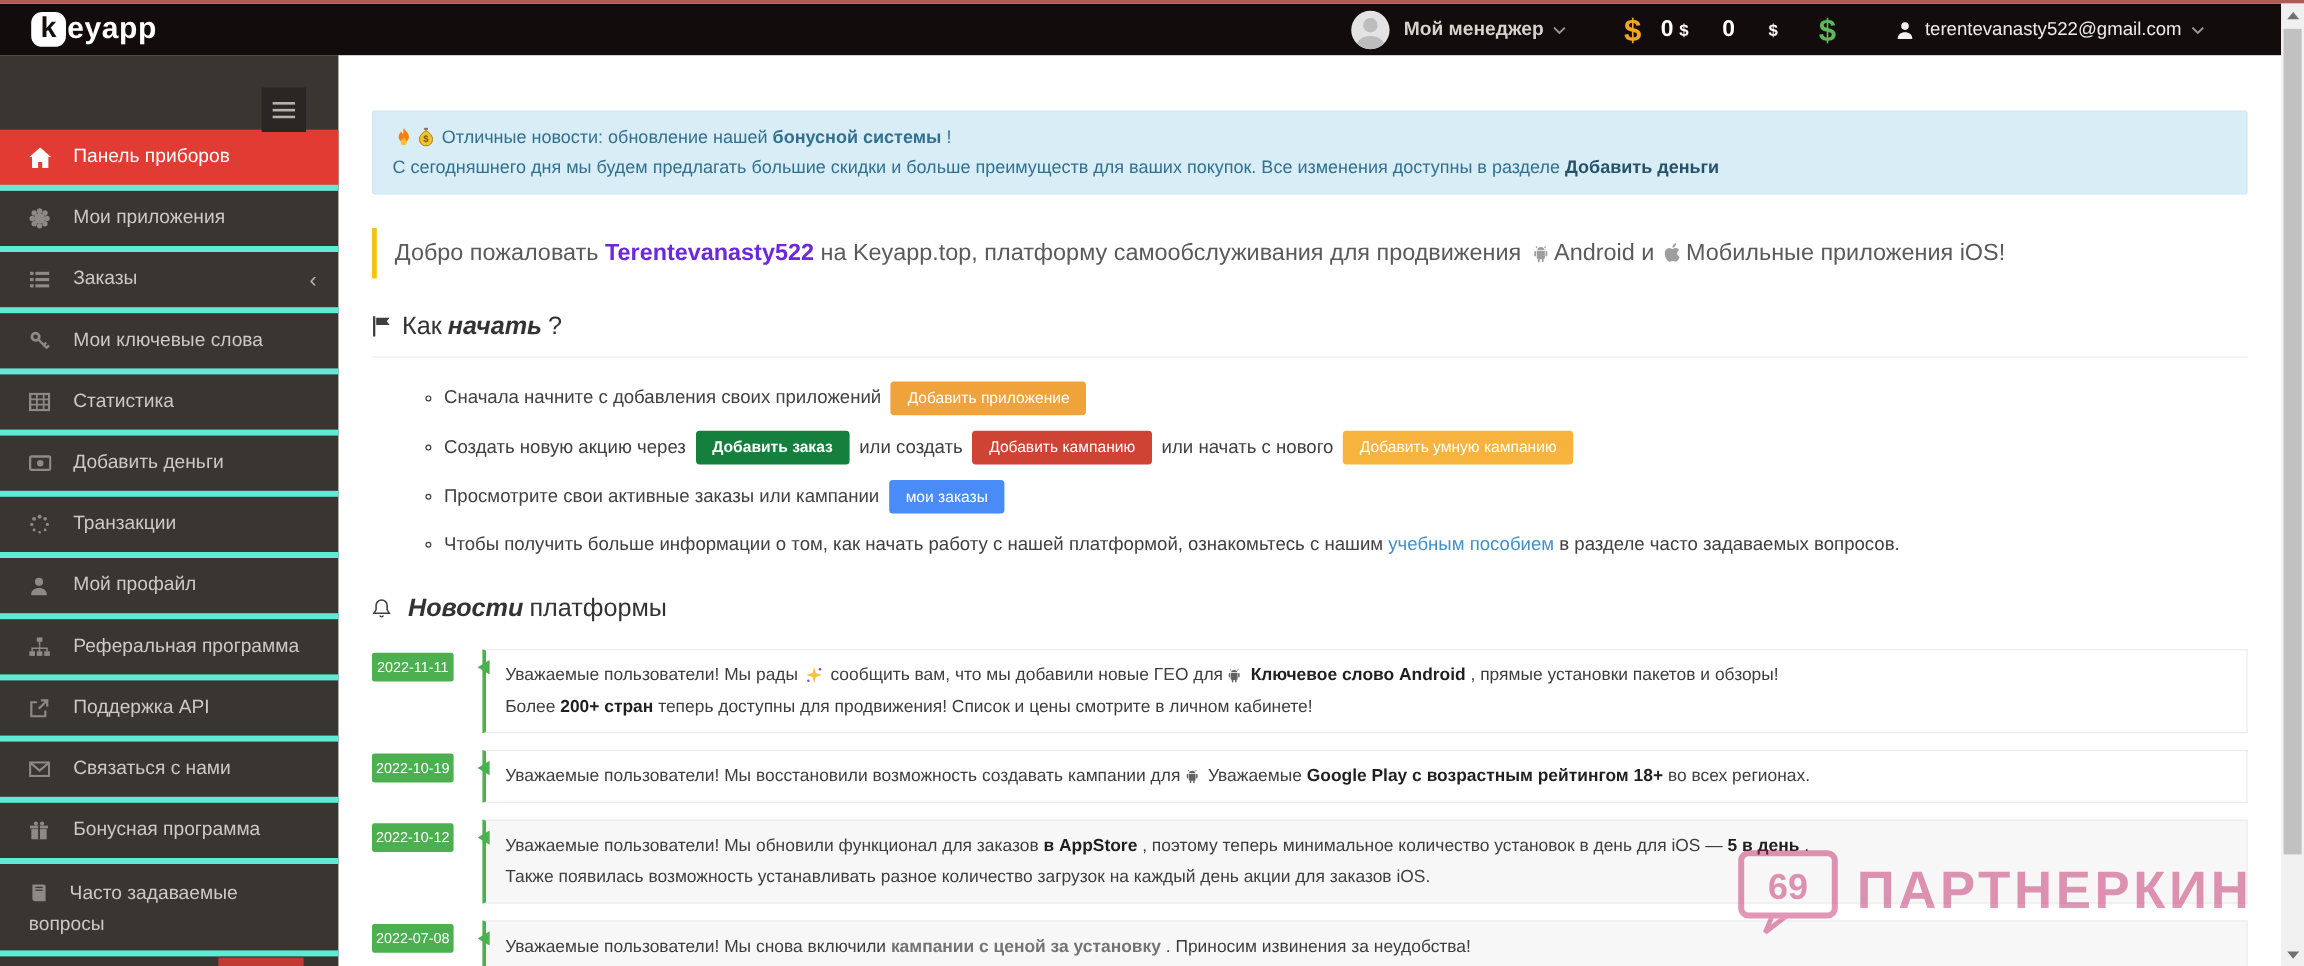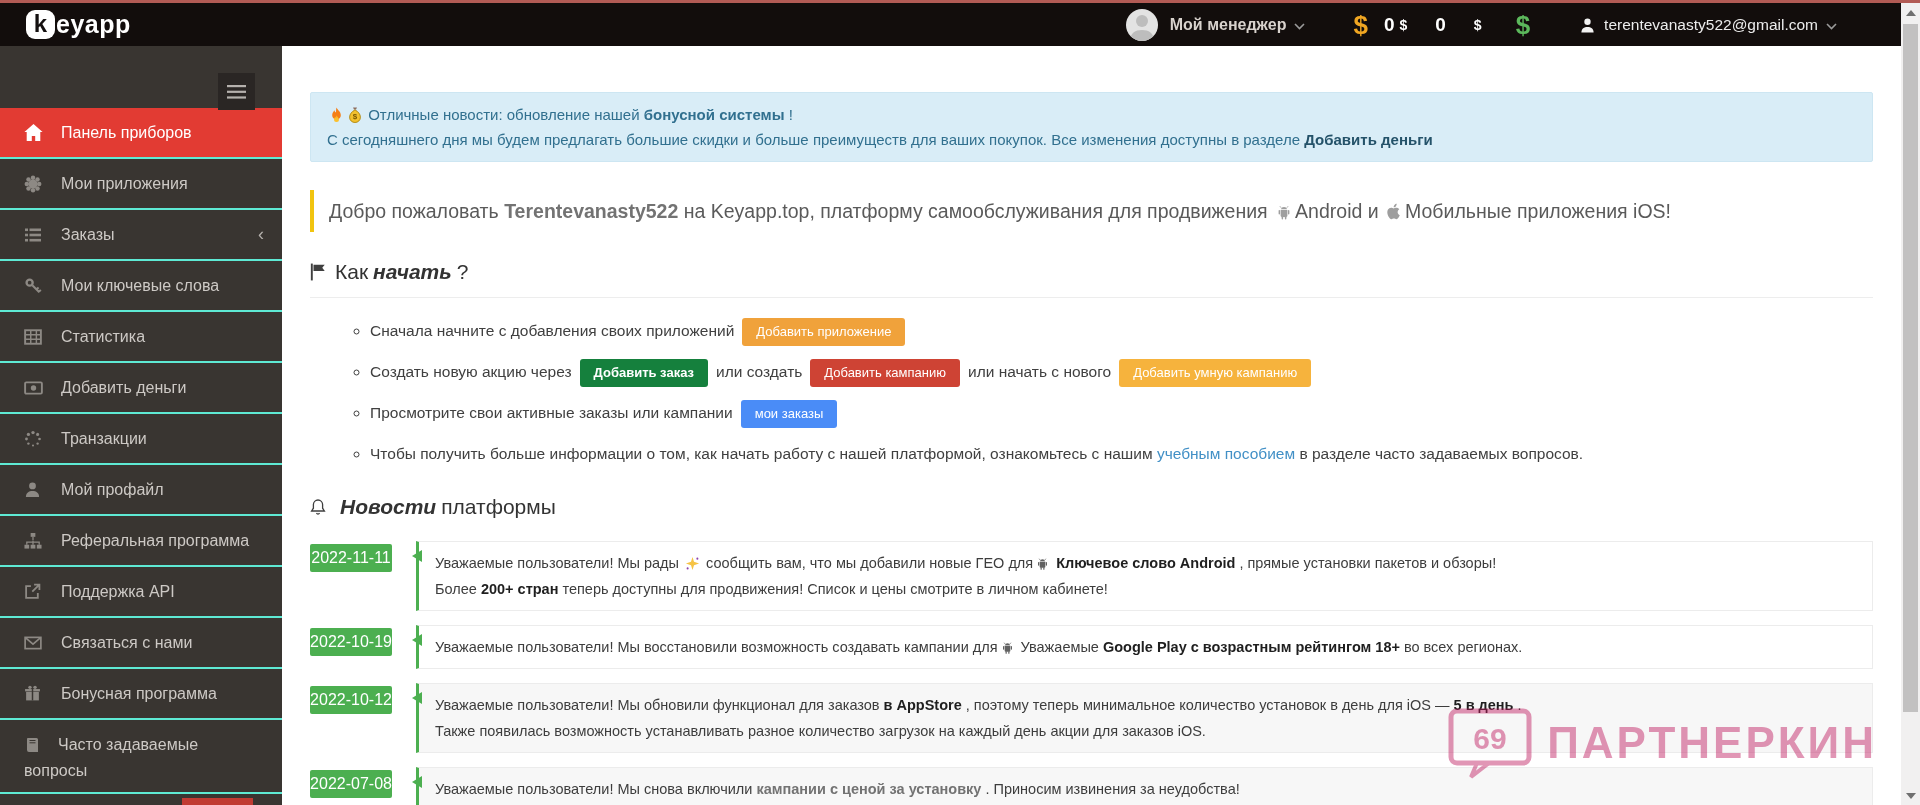--- a/index.html
+++ b/index.html
@@ -46,21 +46,21 @@
     position:absolute; top:46px; left:0; width:282px; height:759px;
     background:#393531; z-index:9;
   }
   .hamburger {
     position:absolute; top:27px; right:27px; width:37px; height:37px;
     background:#2a2624; display:flex; align-items:center; justify-content:center; cursor:pointer;
   }
   .nav { list-style:none; margin-top:62px; }
   .nav-item {
     display:flex; align-items:center; min-height:51px; padding:8px 18px 8px 24px;
-    color:#cdc9c5; font-size:16px; border-bottom:2px solid #5eead4; cursor:pointer;
+    color:#cdc9c5; font-size:16px; border-bottom:5px solid #5eead4; cursor:pointer;
   }
   .nav-item .nav-icon { width:20px; margin-right:17px; color:#8d8984; display:inline-flex; flex:none; }
   .nav-item.active { background:#e23b33; color:#fff; }
   .nav-item.active .nav-icon { color:#fff; }
   .nav-chevron { margin-left:auto; color:#b5b1ad; font-size:18px; }
   .nav-item.wrap { display:block; line-height:26px; padding-top:12px; }
   .nav-item.wrap .nav-icon { margin-right:14px; vertical-align:-3px; }
   .sidebar-stub { position:absolute; bottom:0; left:182px; width:71px; height:7px; background:#c13b33; }
 
   
@@ -73,21 +73,21 @@
     color:#31708f; font-size:15px; line-height:25px; padding:9px 16px;
   }
   .alert b { font-weight:bold; }
   .alert-link { color:#245269; font-weight:bold; cursor:pointer; }
   .inline-icon { display:inline-flex; vertical-align:-3px; margin:0 2px; }
 
   .welcome {
     margin-top:28px; border-left:4px solid #f1c40f; padding:7px 0 7px 15px;
     font-size:19.5px; color:#5a5a5a; line-height:28px;
   }
-  .welcome b { color:#737373; }
+  .welcome b { color:#6d28d9; }
 
   .section-title { margin-top:28px; font-size:21px; color:#333; display:flex; align-items:center; }
   .section-title .title-icon { margin-right:9px; display:inline-flex; color:#3f3f3f; }
   .section-title b { font-weight:bold; margin:0 5px 0 5px;font-style:italic; }
   hr.rule { border:none; border-top:1px solid #ededed; margin-top:13px; }
 
   ul.howto { margin:20px 0 0 0; padding-left:60px; list-style:circle; color:#404040; font-size:15.5px; }
   ul.howto li { margin-bottom:13px; line-height:26px; }
   .btn {
     display:inline-block; color:#fff; font-size:13px; padding:7px 14px 8px;
@@ -96,22 +96,22 @@
   .btn-orange { background:#f0a23b; }
   .btn-green  { background:#15803d;font-weight:bold; }
   .btn-red    { background:#ce4334; }
   .btn-amber  { background:#f6b33d; }
   .btn-blue   { background:#4a8cf7; }
   .text-link  { color:#4290c6; cursor:pointer; }
 
   .news-list { margin-top:22px; }
   .news-row { display:flex; align-items:flex-start; margin-bottom:14px; }
   .date-badge {
-    flex:none; width:82px; text-align:center; background:#4caf50; color:#fff;
-    font-size:16px; padding:5px 0; border-radius:2px; margin-top:3px;
+    flex:none; width:68px; text-align:center; background:#4caf50; color:#fff;
+    font-size:12px; padding:5px 0; border-radius:2px; margin-top:3px;
   }
   .news-box {
     position:relative; margin-left:24px; flex:1;
     border:1px solid #ececec; border-left:3px solid #4caf50;
     background:#fff; padding:8px 16px; font-size:14.5px; line-height:26px; color:#3d3d3d;
   }
   .news-box::before {
     content:''; position:absolute; left:-13px; top:8px;
     border:6px solid transparent; border-right:10px solid #4caf50;
   }

